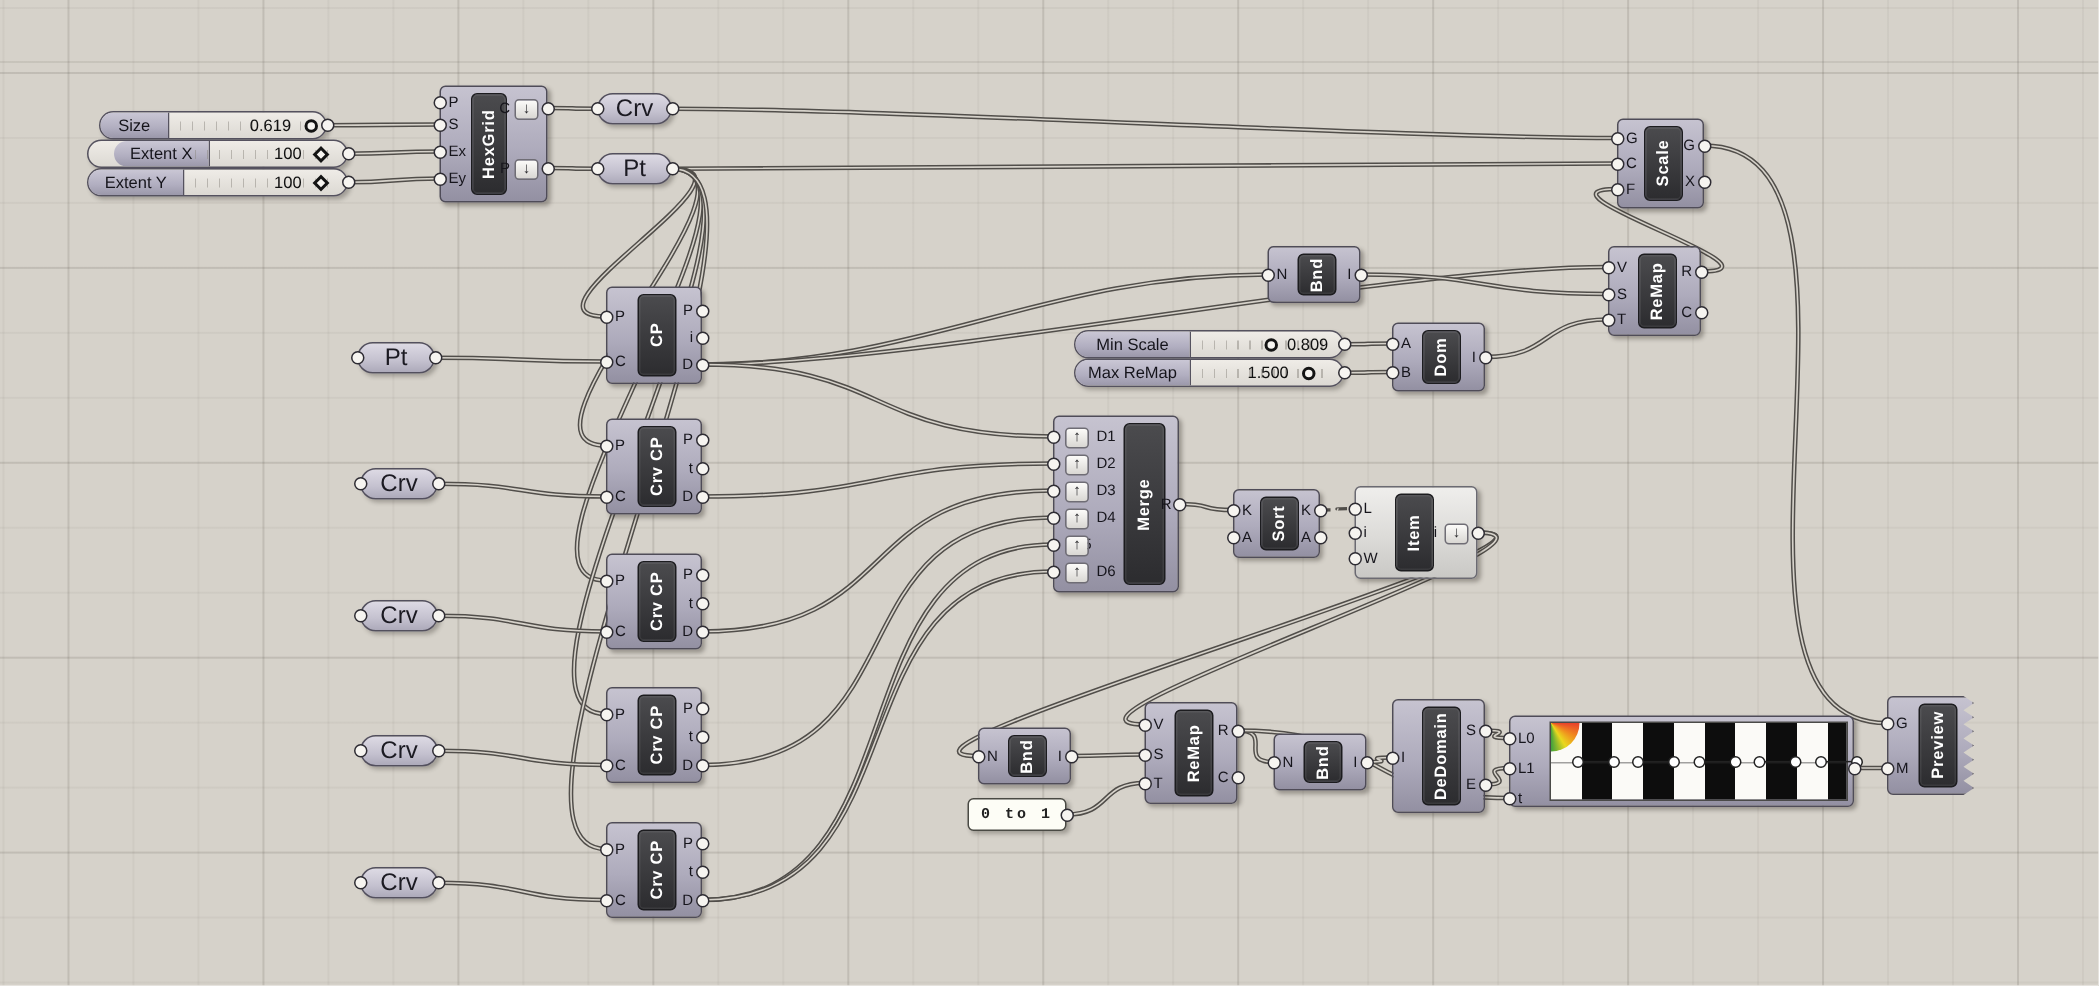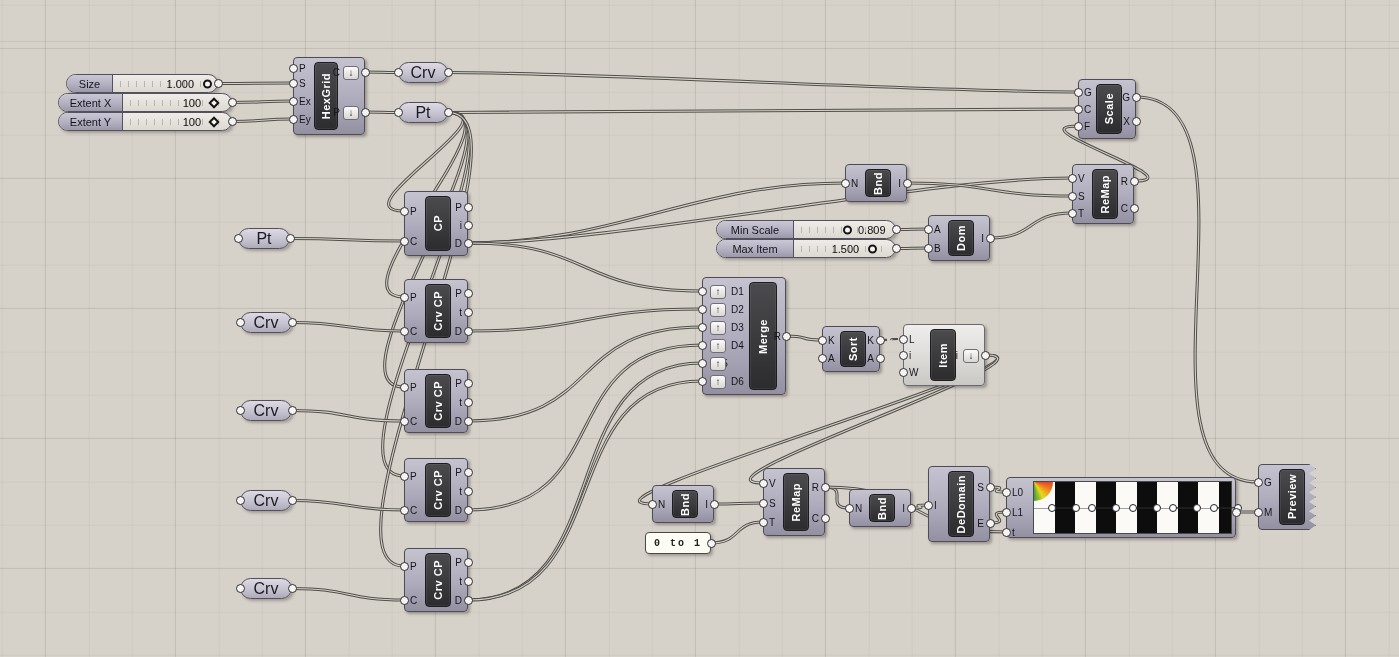--- a/index.html
+++ b/index.html
@@ -146,25 +146,25 @@
       <path d="M 1236 512 C 1261 512, 1233 512, 1258 512" fill="none" stroke="#d6d2ca" stroke-width="1.1"></path>
       <path d="M 1136 97 C 1274 97, 1120 482, 1258 482" fill="none" stroke="#514e4a" stroke-width="3.1"></path>
       <path d="M 1136 97 C 1274 97, 1120 482, 1258 482" fill="none" stroke="#d6d2ca" stroke-width="1.1"></path>
     </svg>
 <div class="slider" style="left: 66px; top: 74px; width: 152px; height: 19px;">
       <div class="slabel" style="width: 45px;">
         <span>Size</span>
       </div>
       <div class="ticks" style="left: 53px; right: 10px;"></div>
       <div class="grip-circle" style="left: 136.085px;"></div>
-      <div class="sval" style="right: 22.915px;">1.000</div>
+      <div class="sval" style="right: 22.915px;">0.619</div>
     </div>
     <div class="portdot" style="left: 213.5px; top: 79px;"></div>
     <div class="slider" style="left: 58px; top: 93px; width: 174px; height: 19px;">
-      <div class="slabel" style="width: 63px;">
+      <div class="slabel" style="width: 63px; margin-left: 17px;">
         <span>Extent X</span>
       </div>
       <div class="ticks" style="left: 71px; right: 10px;"></div>
       <div class="grip-diamond" style="left: 151.08px;"></div>
       <div class="sval" style="right: 29.92px;">100</div>
     </div>
     <div class="portdot" style="left: 227.5px; top: 98px;"></div>
     <div class="slider" style="left: 58px; top: 112px; width: 174px; height: 19px;">
       <div class="slabel" style="width: 63px;">
         <span>Extent Y</span>
@@ -316,21 +316,21 @@
       <div class="slabel" style="width: 76px;">
         <span>Min Scale</span>
       </div>
       <div class="ticks" style="left: 84px; right: 10px;"></div>
       <div class="grip-circle" style="left: 126px;"></div>
       <div class="sval" style="left: 141px;">0.809</div>
     </div>
     <div class="portdot" style="left: 891.5px; top: 225px;"></div>
     <div class="slider" style="left: 716px; top: 239px; width: 180px; height: 19px;">
       <div class="slabel" style="width: 76px;">
-        <span>Max Item</span>
+        <span>Max ReMap</span>
       </div>
       <div class="ticks" style="left: 84px; right: 10px;"></div>
       <div class="grip-circle" style="left: 151.2px;"></div>
       <div class="sval" style="right: 35.8px;">1.500</div>
     </div>
     <div class="portdot" style="left: 891.5px; top: 244px;"></div>
     <div class="comp" style="left: 928px; top: 215px; width: 62px; height: 46px;">
       <div class="plate" style="left: 19px; width: 24px;">
         <span>Dom</span>
       </div>

